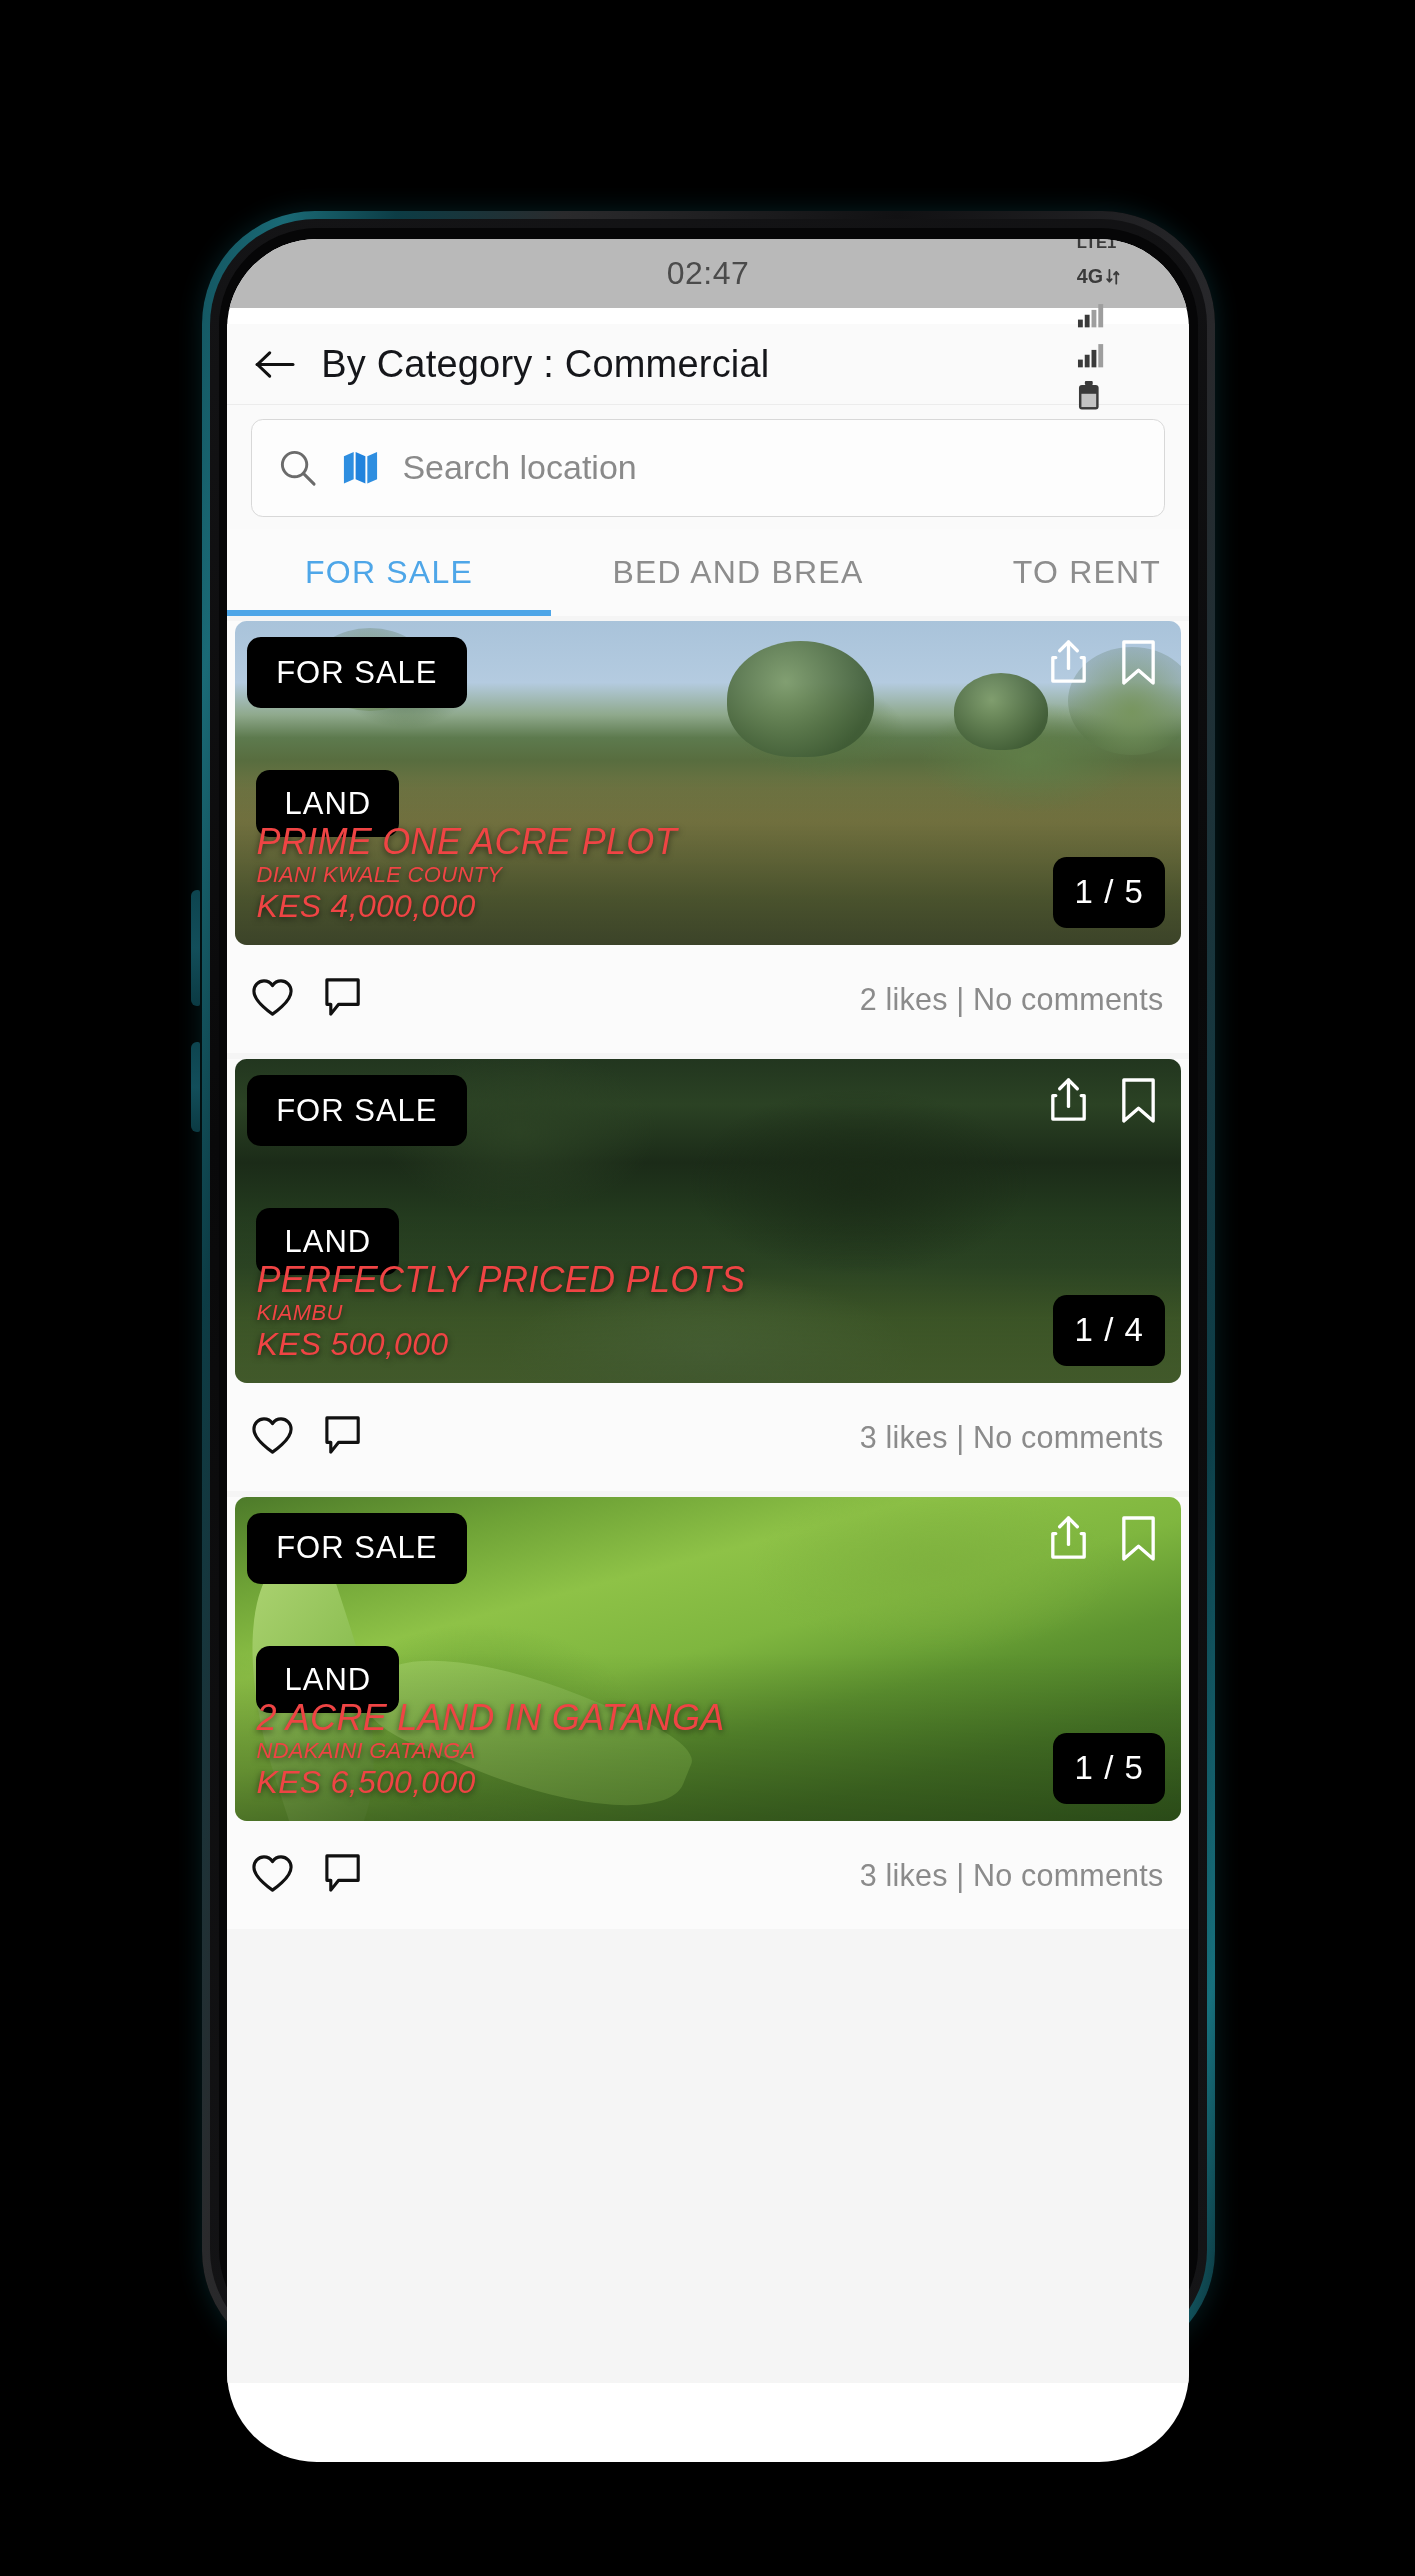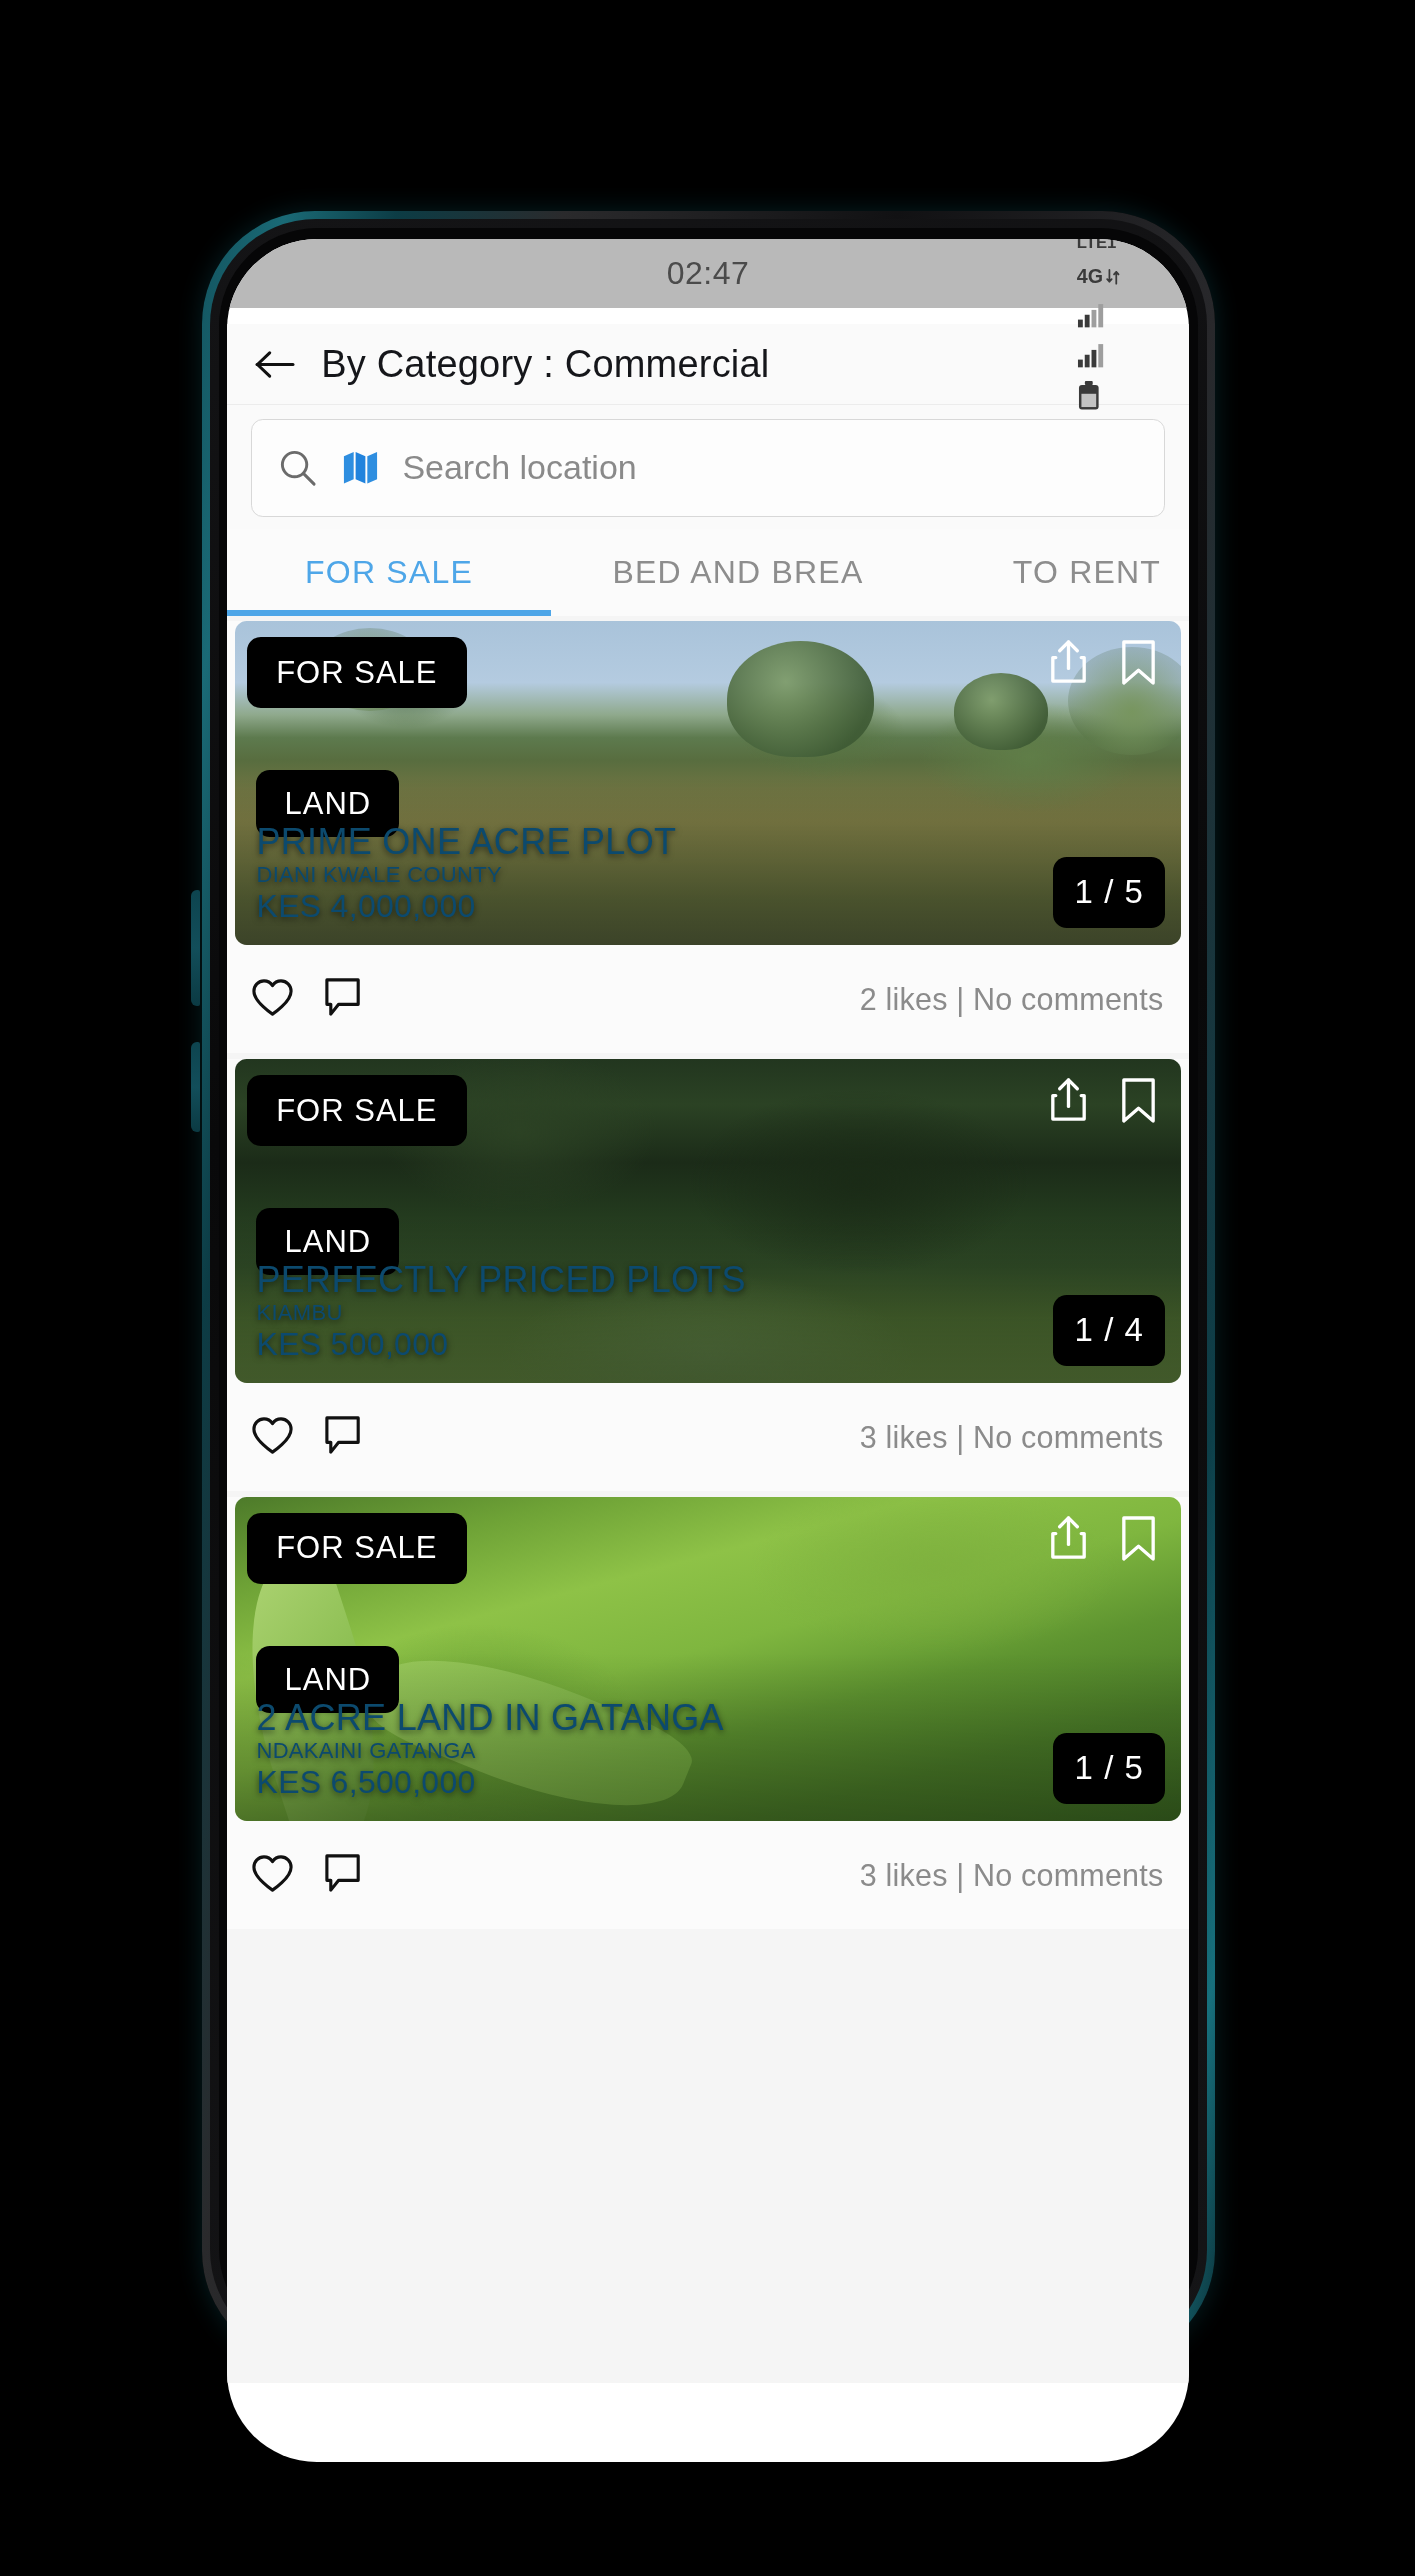--- a/index.html
+++ b/index.html
@@ -327,23 +327,24 @@
     display: flex;
     gap: 23.6px;
     align-items: center;
   }
   .act-icon { cursor: pointer; }
 
   .listing-text {
     position: absolute;
     left: 21.6px;
     bottom: 21.6px;
-    color: #0c4a6e;
+    color: #ef4444;
     text-shadow: 0 2px 6.9px rgba(0,0,0,0.6);
     line-height: 1.13;
+    font-style: italic;
   }
   .l-title { font-size: 36px; letter-spacing: 0.3px; }
   .l-sub   { font-size: 22px; letter-spacing: 0.3px; }
   .l-price { font-size: 32px; letter-spacing: 0.3px; }
 
   .card-footer {
     height: 108px;
     display: flex;
     align-items: center;
     justify-content: space-between;

